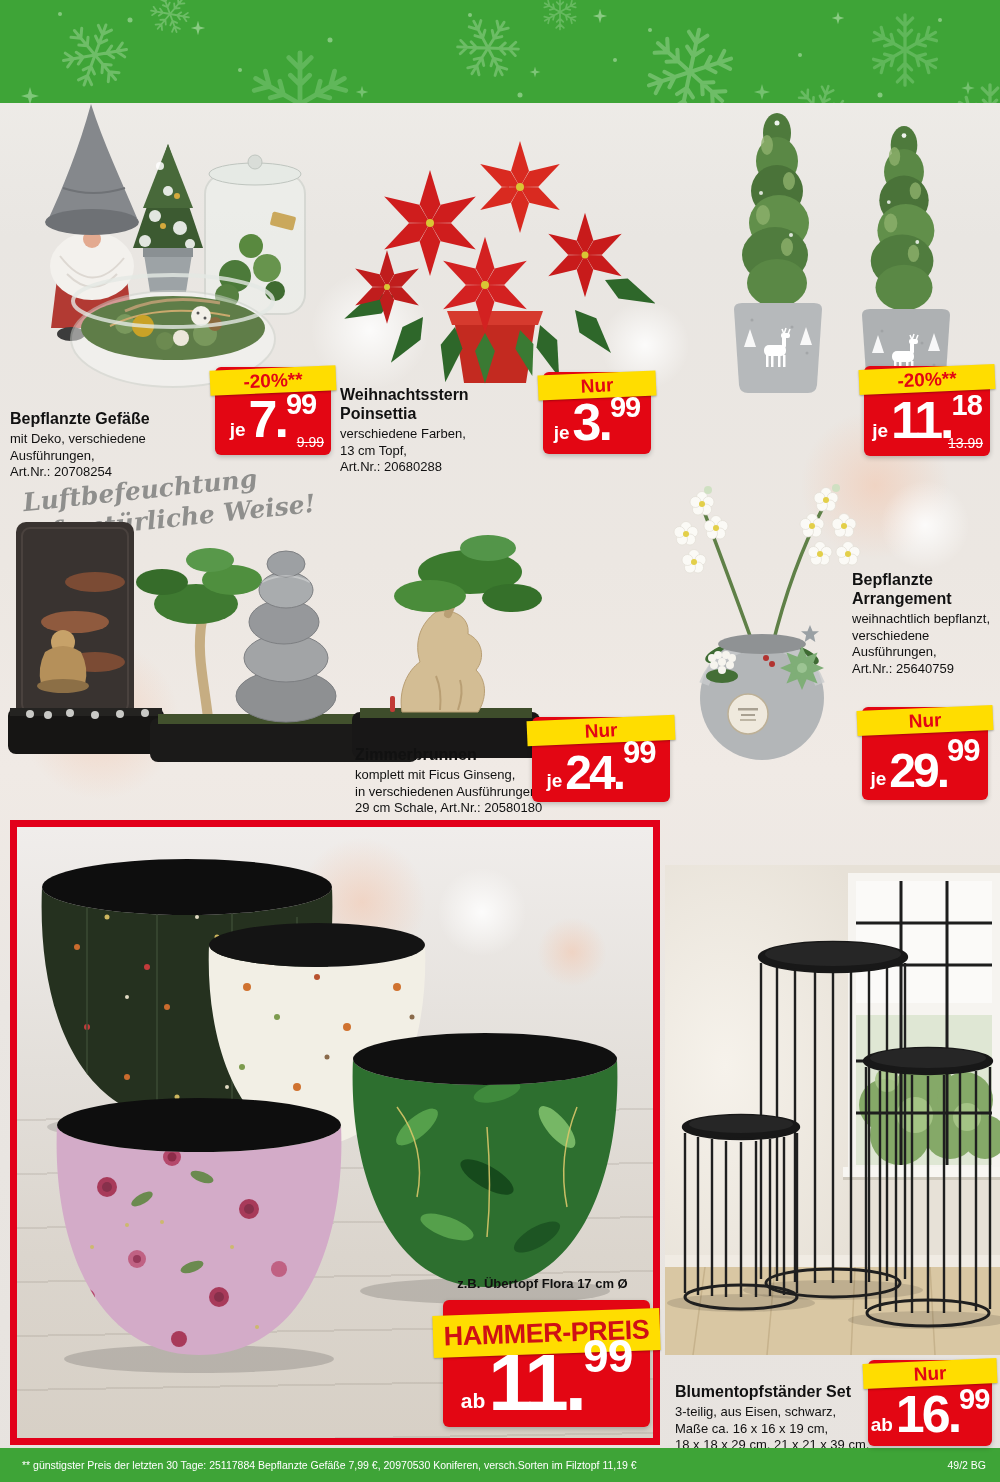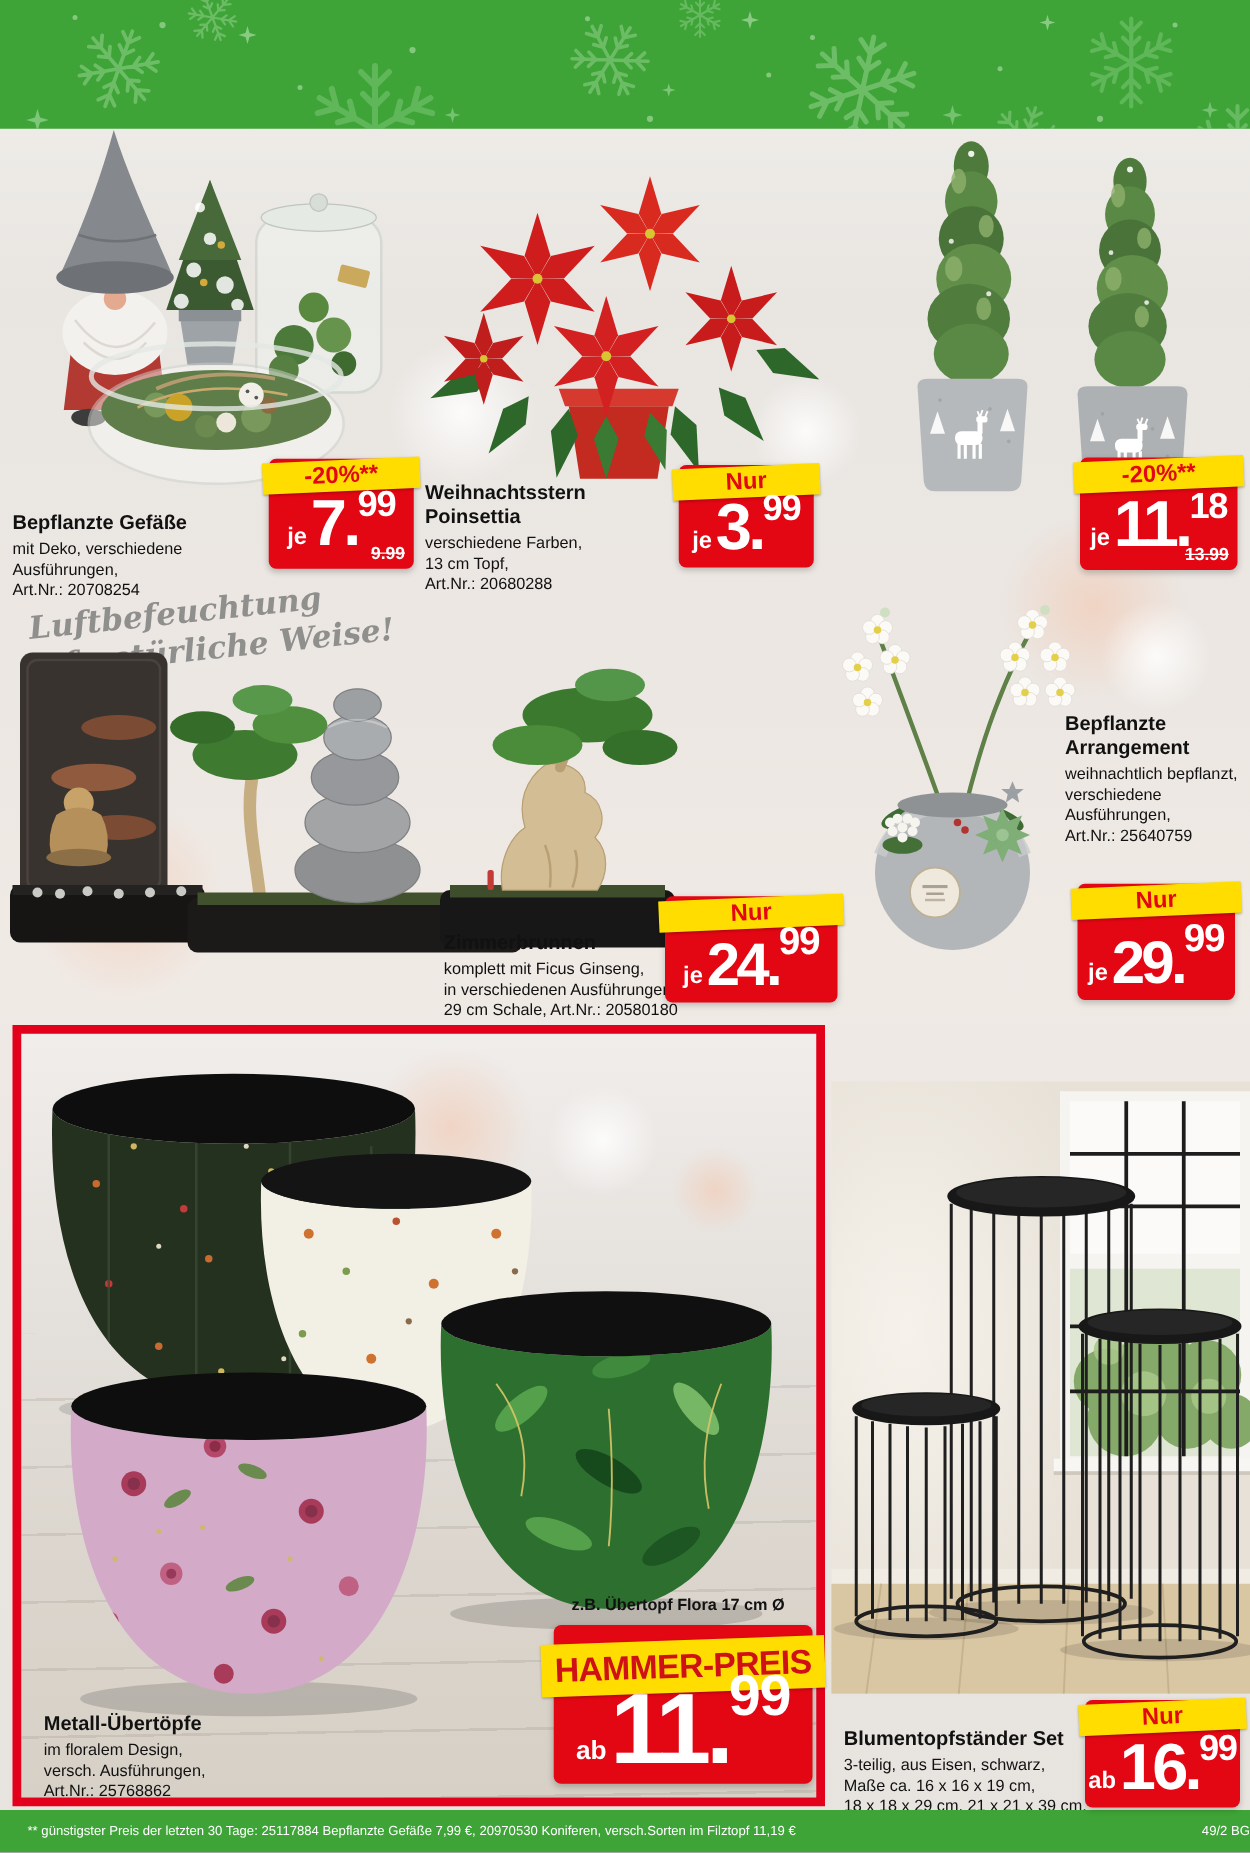--- a/index.html
+++ b/index.html
@@ -3,21 +3,21 @@
 <meta charset="utf-8">
 <style>
   *{margin:0;padding:0;box-sizing:border-box}
   html,body{background:#9b9b9b}
   .page{position:relative;width:1000px;height:1482px;margin:0 auto;overflow:hidden;
     font-family:"Liberation Sans",sans-serif;color:#111;
     background:linear-gradient(180deg,#f1efeb 0%,#e9e6e2 16%,#ece7e2 38%,#f0eae5 52%,#eae6e2 68%,#e7e3df 100%);}
   
   .banner{position:absolute;left:0;top:0;width:1000px;height:103px;background:#3ea437;overflow:hidden}
   .footer{position:absolute;left:0;top:1448px;width:1000px;height:34px;background:#3ea437;color:#fff;
-    display:flex;align-items:center;justify-content:space-between;padding:0 0 0 22px;font-size:10.5px}
+    display:flex;align-items:center;justify-content:space-between;padding:0 14px 0 22px;font-size:10.5px}
   
   .bokeh{position:absolute;border-radius:50%;pointer-events:none;
     background:radial-gradient(circle,rgba(255,255,255,.85) 0%,rgba(255,255,255,0) 70%)}
   .bokeh.warm{background:radial-gradient(circle,rgba(243,196,170,.55) 0%,rgba(243,196,170,0) 70%)}
   
   .pt{position:absolute}
   .pt .t{font-size:16px;font-weight:bold;line-height:19px}
   .pt .d{font-size:13px;line-height:16.5px;margin-top:3px;white-space:pre-line}
   
   .tagline{position:absolute;left:24px;top:472px;transform:rotate(-6deg);
@@ -27,21 +27,21 @@
   
   .badge{position:absolute;background:#e30613;border-radius:6px;z-index:6;box-shadow:0 2px 5px rgba(0,0,0,.22)}
   .flag{position:absolute;top:1px;left:-5px;right:-5px;height:25px;background:#ffdd00;
     transform:rotate(-2.5deg);display:flex;align-items:center;justify-content:center;
     font-weight:bold;font-size:19px;color:#e30613;box-shadow:0 1px 2px rgba(0,0,0,.28)}
   .price{position:absolute;left:2px;right:2px;bottom:10px;display:flex;align-items:flex-end;
     justify-content:center;color:#fff;font-weight:bold;line-height:1}
   .pfx{font-size:19px;margin:0 3px 2px 0}
   .int{font-size:52px;line-height:.8;letter-spacing:-3px}
   .sup{font-size:29px;margin-bottom:22px;letter-spacing:-1px}
-  .old{position:absolute;right:7px;bottom:5px;color:#fff;font-size:14px;font-weight:bold;
+  .old{position:absolute;right:7px;bottom:5px;color:#fff;font-size:14px;font-weight:normal;
     text-decoration:line-through}
   .badge.lg .int{font-size:48px}.badge.lg .sup{font-size:31px;margin-bottom:24px}
   .badge.xl .flag{top:12px;left:-10px;right:-10px;height:42px;font-size:27px;letter-spacing:-.5px;
     color:#cf1015;transform:rotate(-2deg)}
   .badge.xl .price{bottom:12px}
   .badge.xl .pfx{font-size:21px;margin-bottom:4px}
   .badge.xl .int{font-size:80px;letter-spacing:-4px}
   .badge.xl .sup{font-size:46px;margin-bottom:36px}
   
   .hammer-box{position:absolute;left:10px;top:820px;width:650px;height:625px;border:7px solid #e2001a;
@@ -629,26 +629,20 @@
 
   <div class="badge xl" style="left:443px;top:1300px;width:207px;height:127px">
     <div class="flag">HAMMER-PREIS</div>
     <div class="price">
       <span class="pfx">ab</span>
       <span class="int">11.</span>
       <span class="sup">99</span>
     </div>
   </div>
 
-  <div class="pt" style="left:35px;top:1370px;width:200px;z-index:5">
-    <div class="t">Metall-Übertöpfe</div>
-    <div class="d">im floralem Design,
-versch. Ausführungen,
-Art.Nr.: 25768862</div>
-  </div>
 
   <svg class="photo" style="left:665px;top:865px" width="335" height="490" viewBox="0 0 335 490">
     <defs>
       <radialGradient id="arch" cx="50%" cy="50%" r="50%">
         <stop offset="0%" stop-color="#f6f2eb"></stop>
           <stop offset="100%" stop-color="#f6f2eb" stop-opacity="0"></stop>
       </radialGradient>
     </defs>
     <rect width="335" height="490" fill="#e7e1d7"></rect>
     <ellipse cx="60" cy="200" rx="170" ry="270" fill="url(#arch)"></ellipse>

